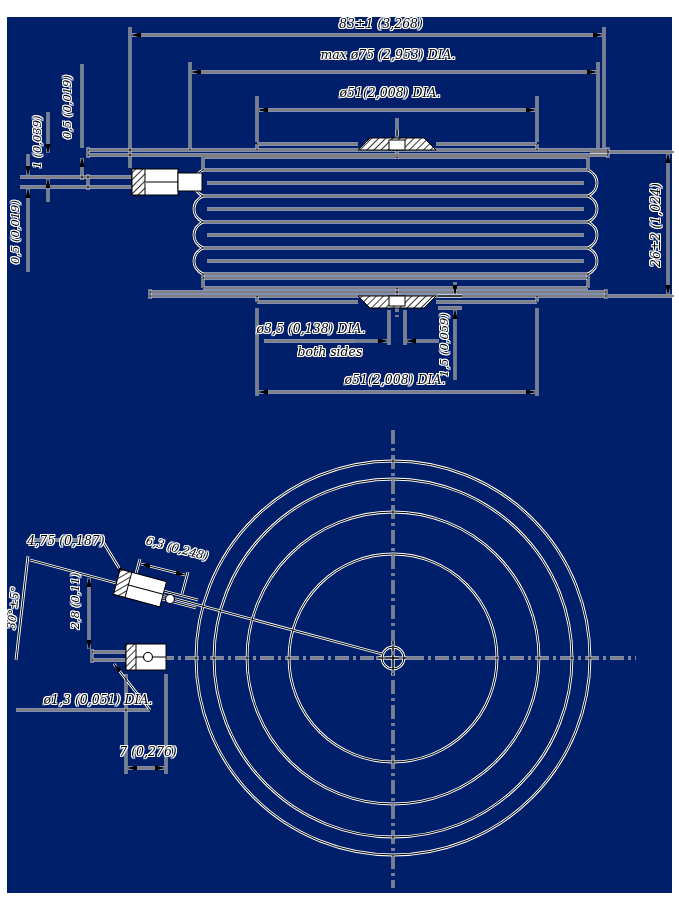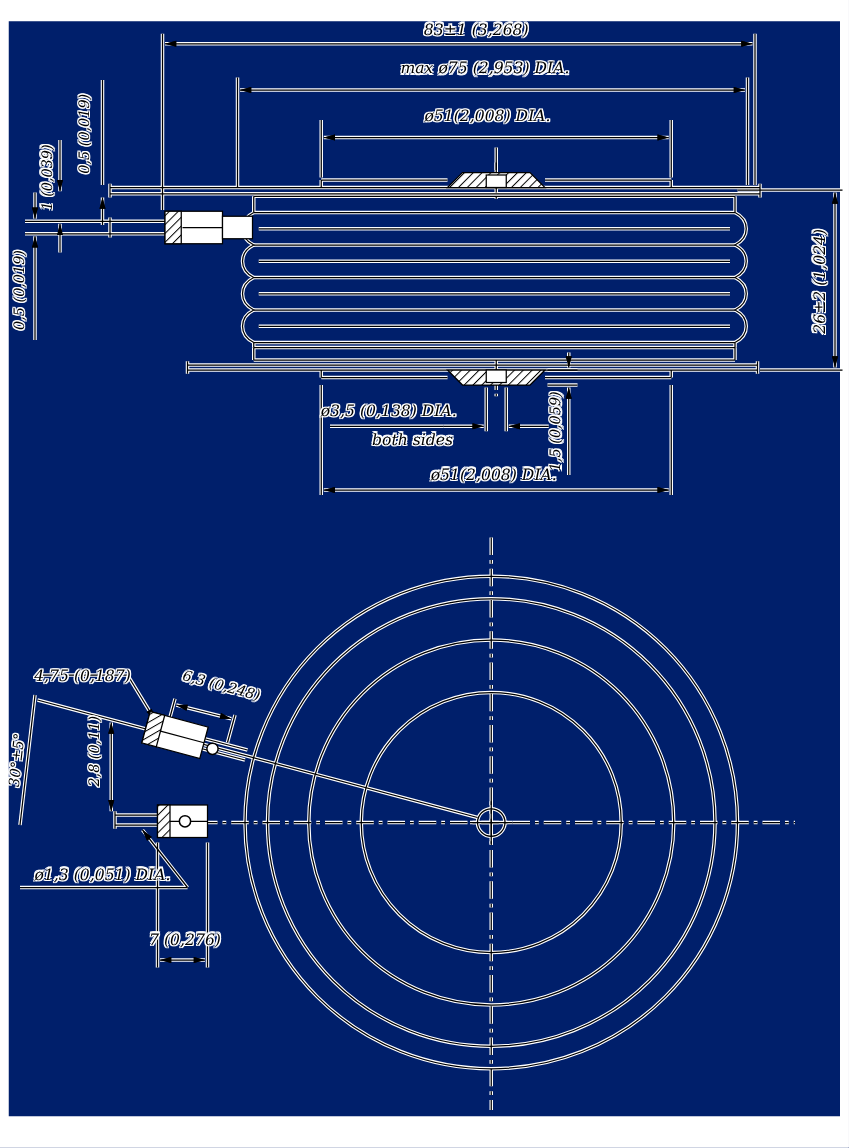--- a/index.html
+++ b/index.html
@@ -166,15 +166,15 @@
   <div class="lbl r90" style="left:656px;top:225px;">26±2 (1,024)</div>
   <div class="lbl" style="left:311px;top:329px;">ø3,5 (0,138) DIA.</div>
   <div class="lbl" style="left:302px;top:352px;margin-left:28px;">both sides</div>
   <div class="lbl r90 sm" style="left:445px;top:345px;">1,5 (0,059)</div>
   <div class="lbl" style="left:395px;top:380px;">ø51(2,008) DIA.</div>
 
   <div class="lbl" style="left:66px;top:531px;margin-top:10px;">4,75 (0,187)</div>
   <div class="lbl r15 sm" style="left:177px;top:549px;">6,3 (0,248)</div>
   <div class="lbl r90 sm" style="left:76px;top:601px;">2,8 (0,11)</div>
   <div class="lbl rangle sm" style="left:14px;top:608px;">30°±5°</div>
-  <div class="lbl" style="left:82px;top:700px;">ø1,3 (0,051) DIA.</div>
+  <div class="lbl" style="left:98px;top:700px;">ø1,3 (0,051) DIA.</div>
   <div class="lbl" style="left:148px;top:752px;font-style:italic;">7 (0,276)</div>
 </div>
 
 </body></html>

